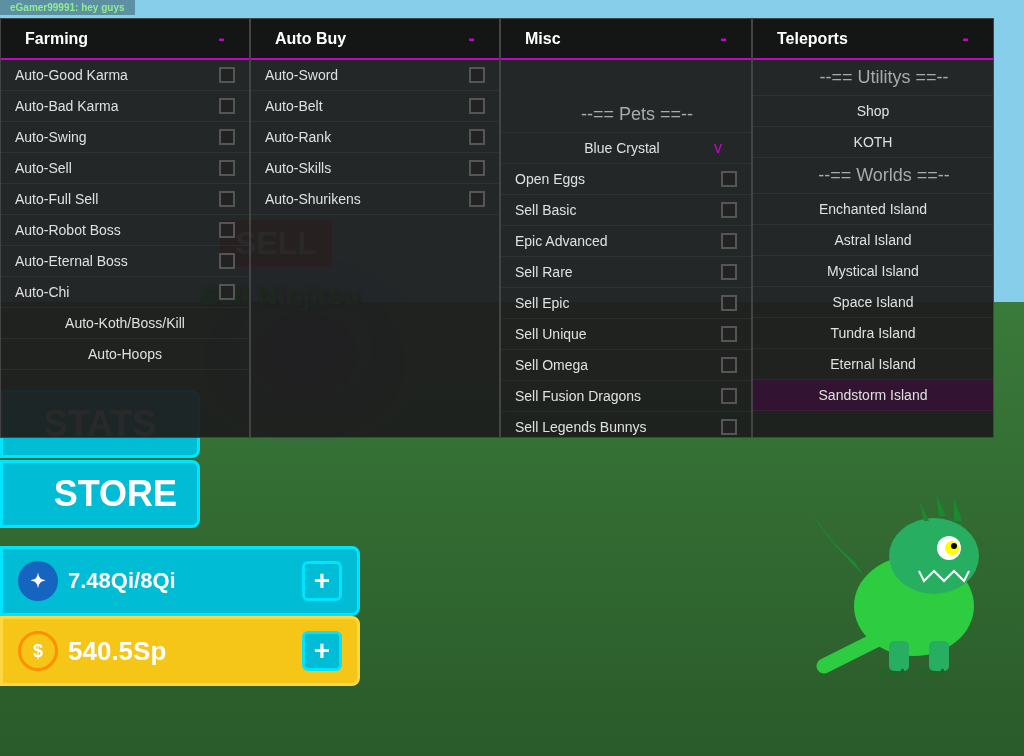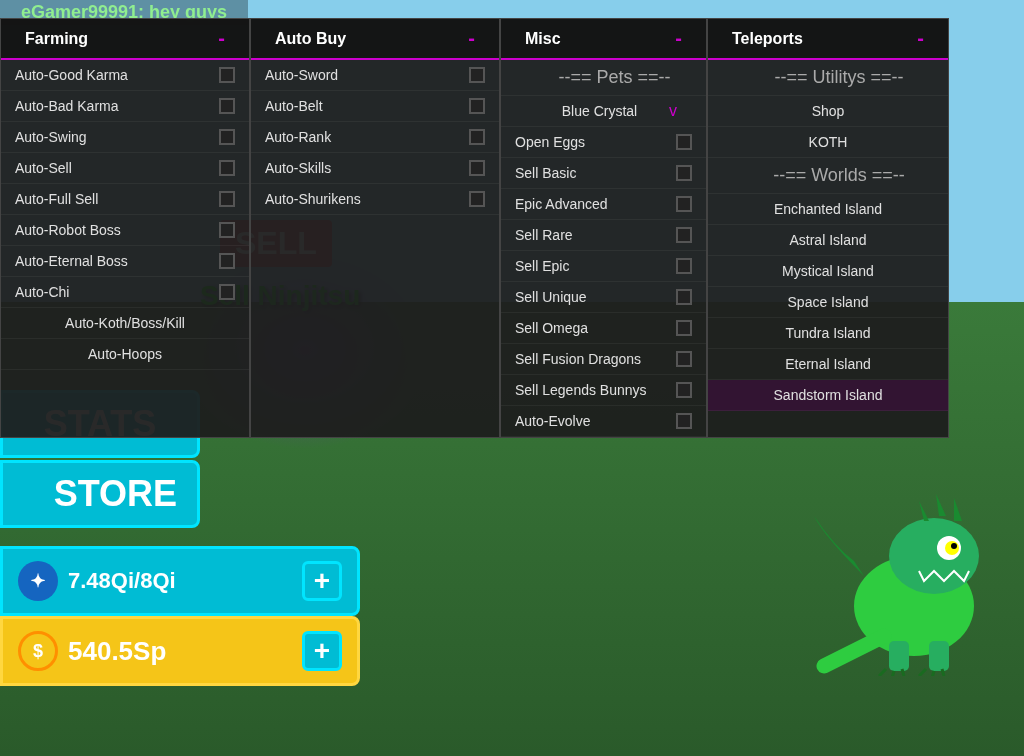--- a/index.html
+++ b/index.html
@@ -143,24 +143,24 @@
       z-index: 1;
       text-shadow: 2px 2px 4px rgba(0,0,0,0.8);
     }
 
     
     .username {
       position: absolute;
       top: 0;
       left: 0;
       color: #90EE90;
-      font-size: 18px;
+      font-size: 10px;
       font-weight: bold;
       z-index: 5;
-      padding: 2px 21px;
+      padding: 2px 10px;
       background: rgba(0,0,0,0.3);
     }
 
     
     .menus-container {
       position: absolute;
       top: 18px;
       left: 0;
       display: flex;
       z-index: 10;
@@ -288,21 +288,22 @@
       z-index: 2;
     }
 
     
     .menu-panel.teleports {
       width: 242px;
     }
 
     
     .menu-panel.misc {
-      width: 207px;
+      width: 252px;
+      gap: 37px;
     }
 
     
     .menu-panel.auto-buy {
       width: 250px;
     }
 
     
     .menu-panel.farming {
       width: 250px;

